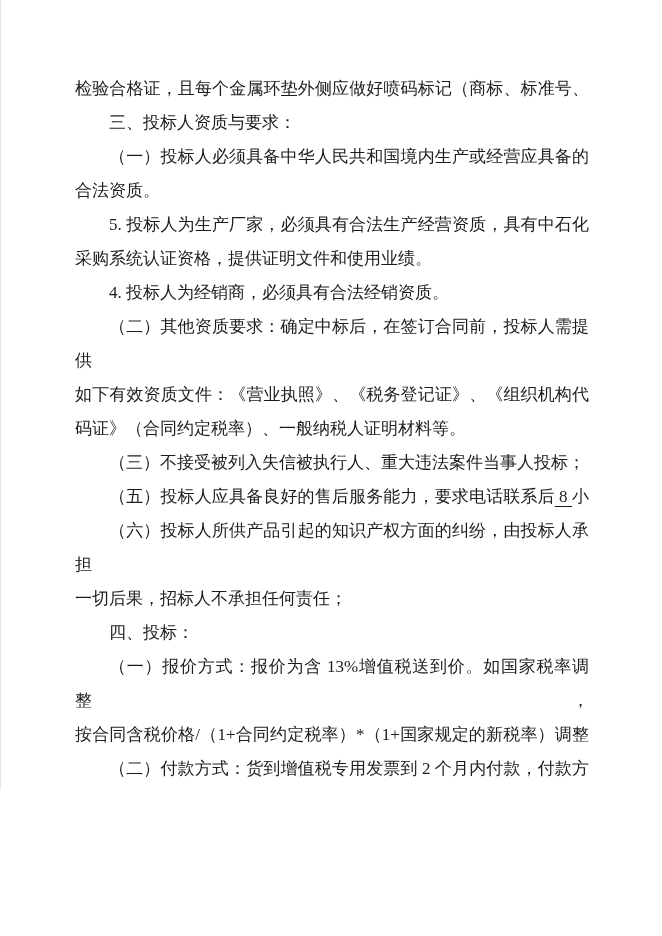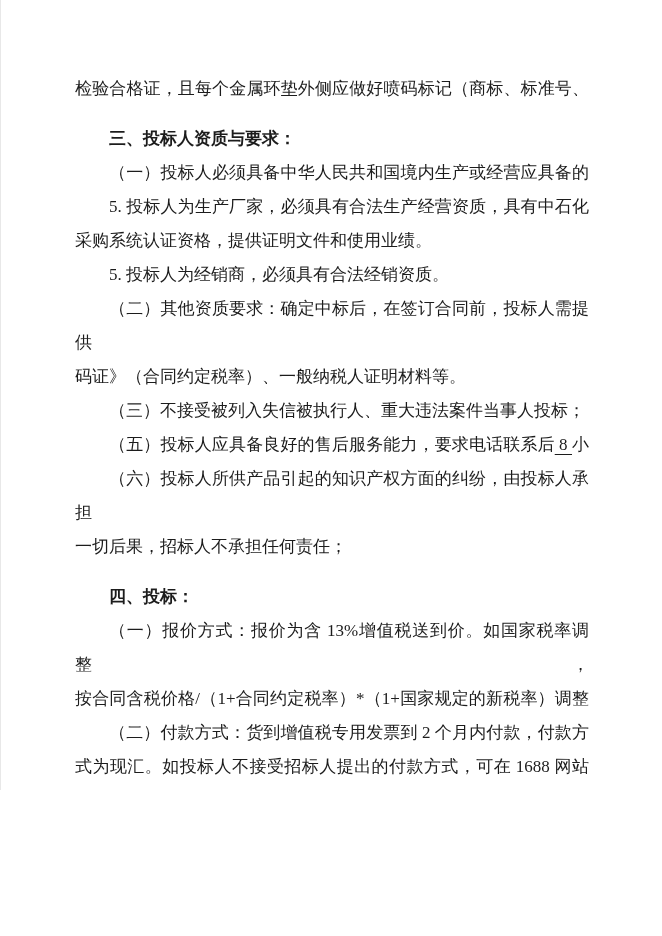--- a/index.html
+++ b/index.html
@@ -28,44 +28,46 @@
   }
   .line {
     white-space: pre-wrap;
     text-align: left;
   }
   .line.j {
     text-align: justify;
     text-align-last: justify;
   }
   .line.i { text-indent: 34px; }
-  .line.b { font-weight: 700; margin-top: 16px; }
+  .line.b { font-weight: 400; }
   .u {
     text-decoration: underline;
     text-underline-offset: 4px;
   }
 </style>
 </head>
 <body>
 
 <div class="page">
   <div class="content">
 
     <div class="line j"><span>检验合格证，且每个金属环垫外侧应做好喷码标记（商标、标准号、</span></div>
 
     <div class="line b i"><span>三、投标人资质与要求：</span></div>
 
     <div class="line j i"><span>（一）投标人必须具备中华人民共和国境内生产或经营应具备的</span></div>
+    <div class="line"><span>合法资质。</span></div>
 
     <div class="line j i"><span>5. 投标人为生产厂家，必须具有合法生产经营资质，具有中石化</span></div>
     <div class="line"><span>采购系统认证资格，提供证明文件和使用业绩。</span></div>
 
-    <div class="line i"><span>5. 投标人为经销商，必须具有合法经销资质。</span></div>
+    <div class="line i"><span>4. 投标人为经销商，必须具有合法经销资质。</span></div>
 
     <div class="line j i"><span>（二）其他资质要求：确定中标后，在签订合同前，投标人需提供</span></div>
+    <div class="line j"><span>如下有效资质文件：《营业执照》、《税务登记证》、《组织机构代</span></div>
     <div class="line"><span>码证》（合同约定税率）、一般纳税人证明材料等。</span></div>
 
     <div class="line i"><span>（三）不接受被列入失信被执行人、重大违法案件当事人投标；</span></div>
 
 
     <div class="line j i"><span>（五）投标人应具备良好的售后服务能力，要求电话联系后</span><span class="u"> 8 </span><span>小</span></div>
 
     <div class="line j i"><span>（六）投标人所供产品引起的知识产权方面的纠纷，由投标人承担</span></div>
     <div class="line"><span>一切后果，招标人不承担任何责任；</span></div>
 

